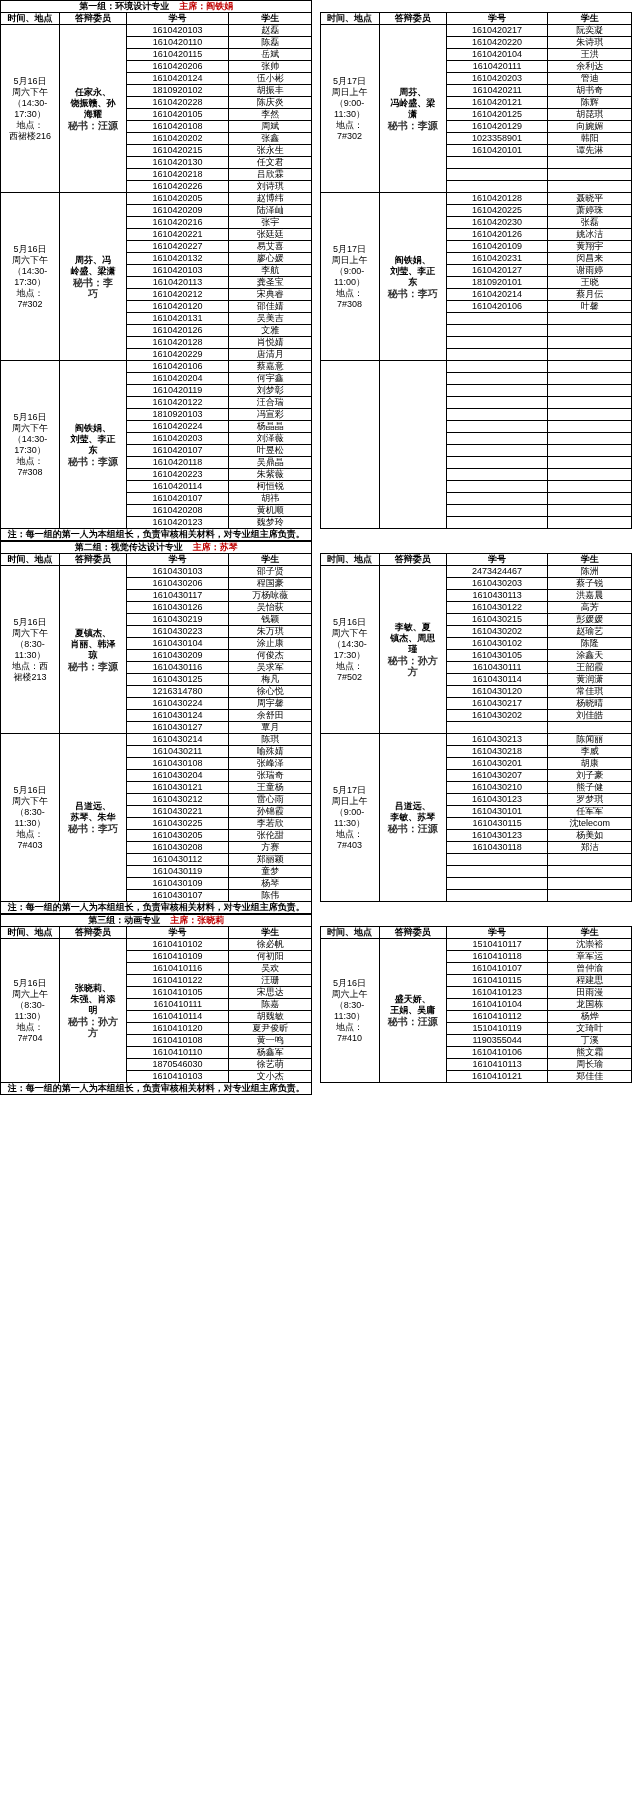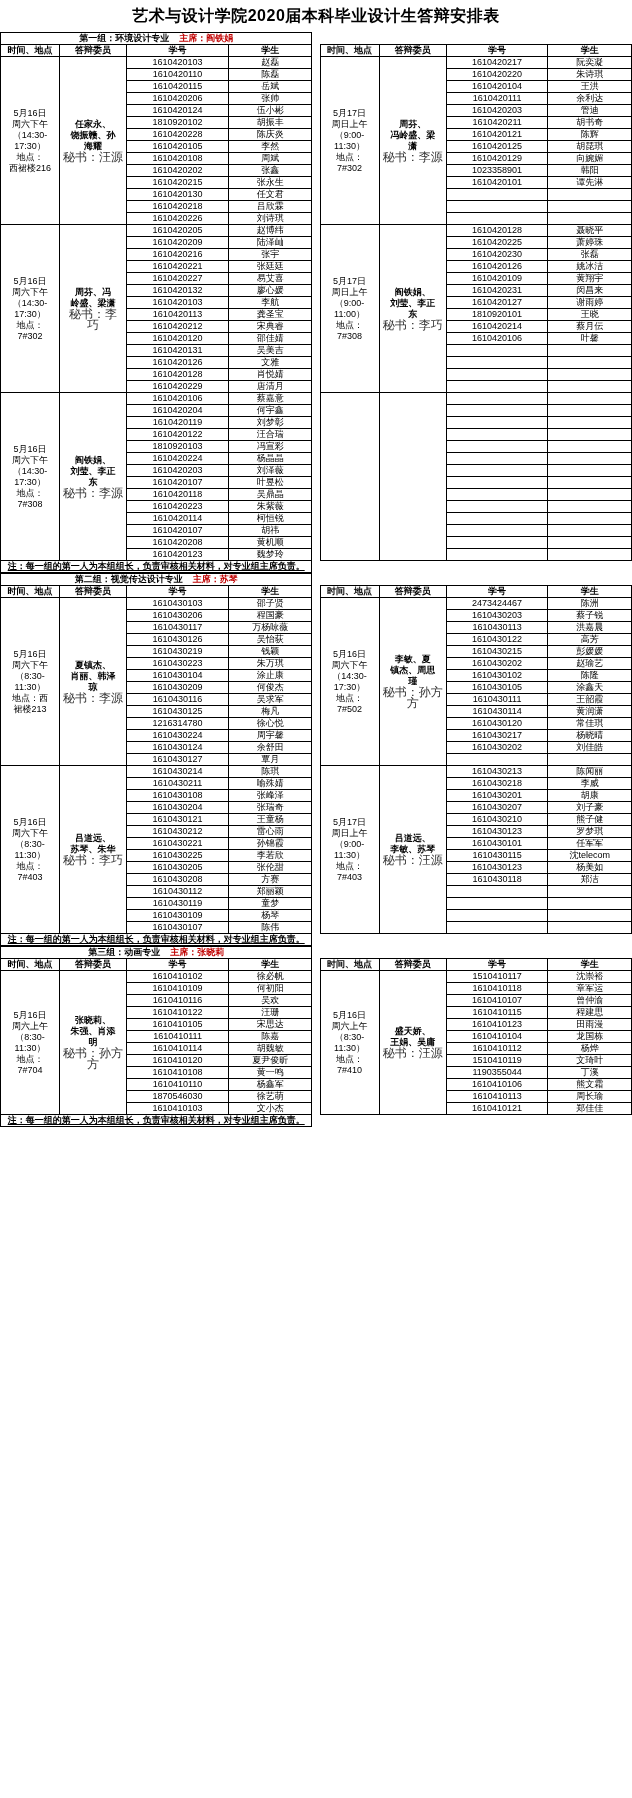--- a/index.html
+++ b/index.html
@@ -4,33 +4,32 @@
 <style>
   html,body{margin:0;padding:0;background:#fff;}
   body{font-family:"Liberation Sans","DejaVu Sans",sans-serif;color:#000;}
   #page{width:632px;position:relative;}
   .doc-title{text-align:center;font-size:16px;font-weight:bold;padding:6px 0 5px 0;letter-spacing:0.5px;}
   table.grid{border-collapse:collapse;width:632px;table-layout:fixed;}
   table.grid td{border:1px solid #000;font-size:9px;text-align:center;vertical-align:middle;padding:0;height:11px;line-height:11px;}
   td.hdr{font-weight:bold;font-size:10px;height:28px;}
   .grouphdr td{border:1px solid #000;text-align:left;font-weight:bold;font-size:11px;height:20px;padding-left:4px;}
   .grouphdr .chair{color:#c00000;}
-  .note td{border:none;font-size:10px;font-weight:bold;text-align:left;padding:6px 0 6px 20px;height:20px;text-decoration:underline;}
+  .note td{border:none;font-size:10px;font-weight:bold;text-align:left;padding:6px 0 6px 20px;height:20px;}
   .tp{font-size:9px;line-height:12px;margin-top:23px;}
   .teach{font-size:9.5px;line-height:13px;font-weight:bold;}
-  .sec{font-size:12px;font-weight:normal;color:#333;}
+  .sec{font-size:10px;font-weight:bold;color:#333;}
   .sid{font-size:9px;}
   .stu{font-size:9px;}
   .gapcol{border-top:none !important;border-bottom:none !important;}
 </style>
 </head>
 <body>
 
 <div id="page">
-  <div class="doc-title">艺术与设计学院2020届本科毕业设计生答辩安排表</div>
   <div id="groups">
       <table class="grid">
         <colgroup>
           <col style="width:58px">
           <col style="width:66px">
           <col style="width:100px">
           <col style="width:82px">
           <col style="width:8px">
           <col style="width:58px">
           <col style="width:66px">

